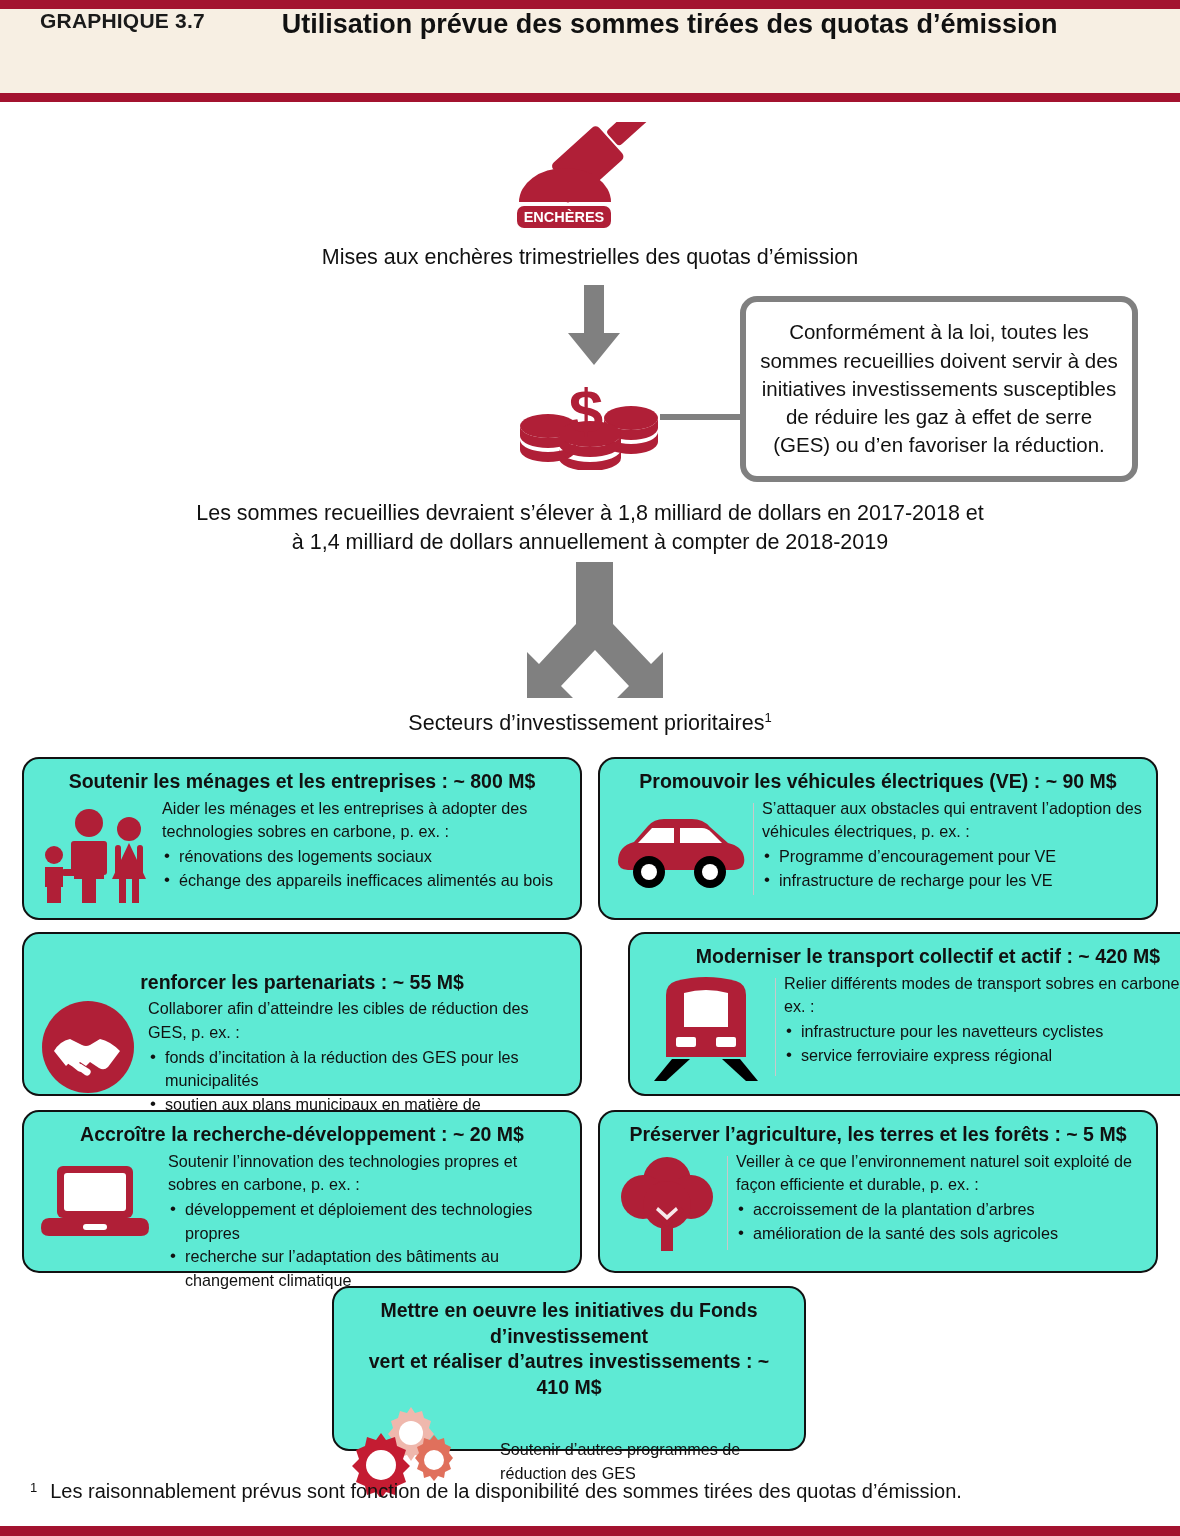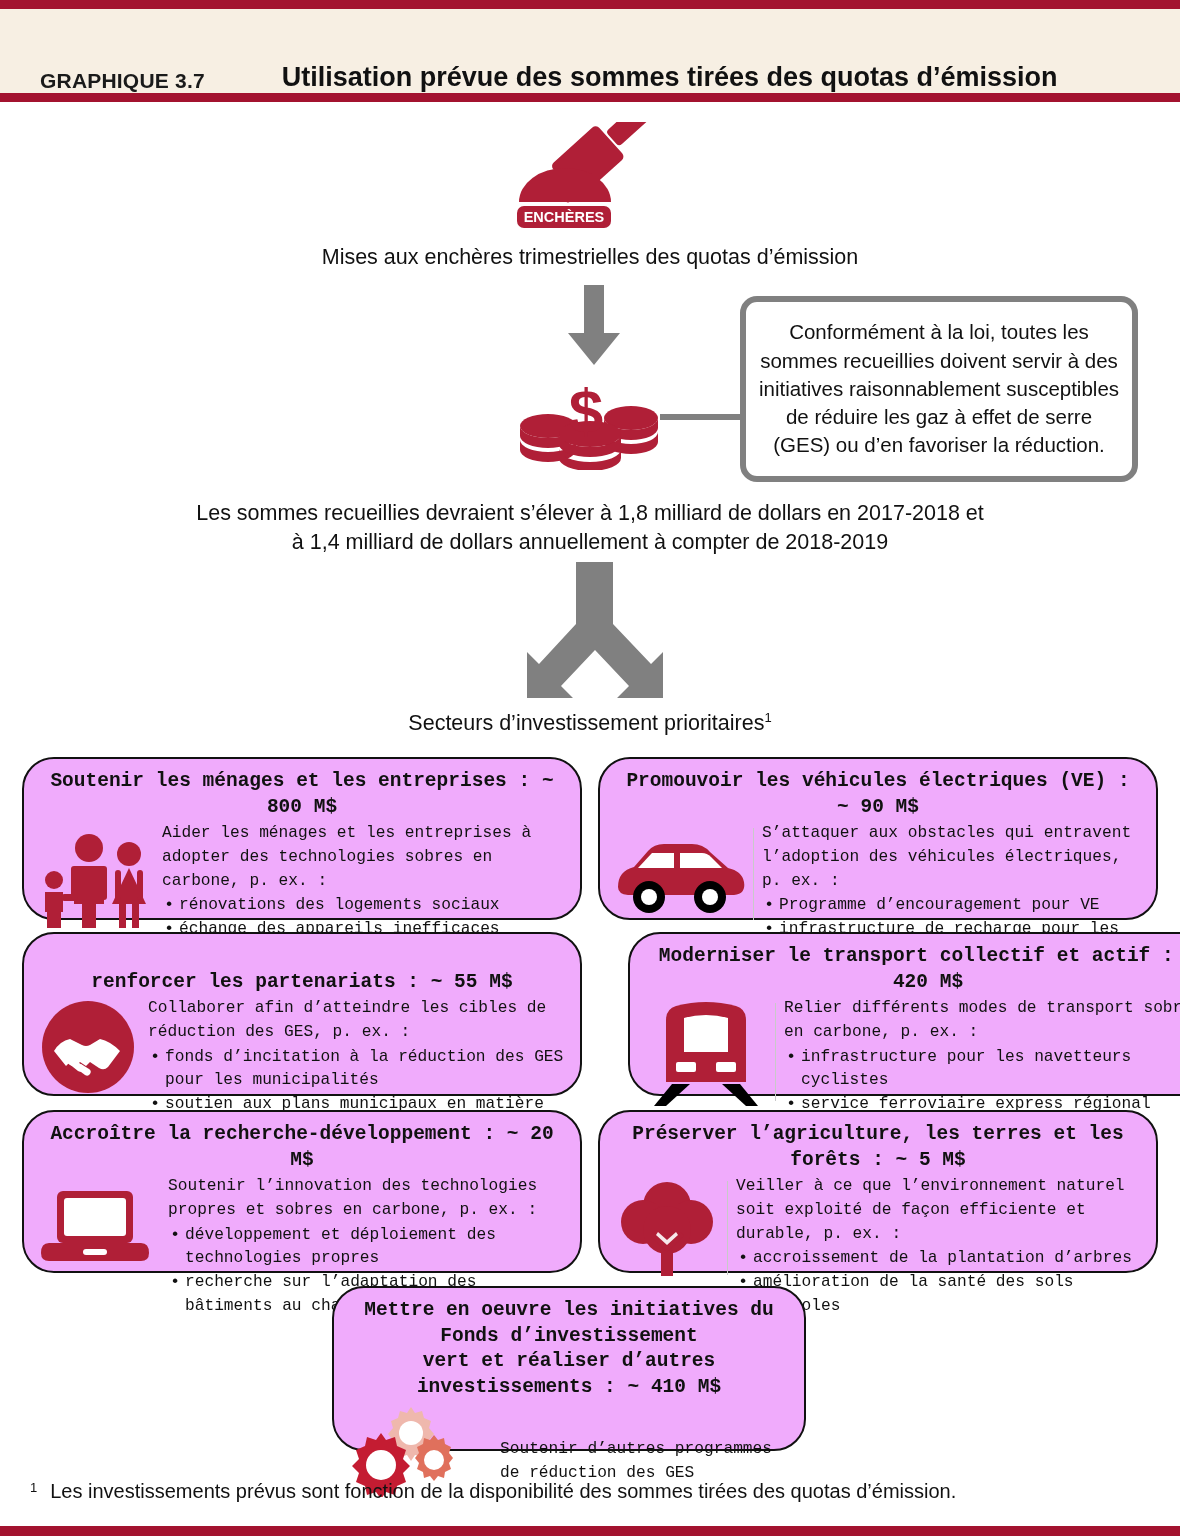--- a/index.html
+++ b/index.html
@@ -10,21 +10,21 @@
     overflow: hidden;
   }
   .page { position: relative; width: 1180px; height: 1536px; }
 
   
   .header {
     position: absolute; left: 0; top: 0; width: 1180px; height: 102px;
     background: #f7efe3;
     border-top: 9px solid #a3132f;
     border-bottom: 9px solid #a3132f;
-    display: flex; align-items: flex-end;
+    display: flex; align-items: flex-start;
   }
   .chart-label {
     font-size: 21px; font-weight: bold; color: #1a1a1a;
     letter-spacing: .2px; margin-left: 40px; white-space: nowrap;
   }
   .chart-title {
     font-size: 27px; font-weight: bold; color: #111111;
     margin-left: 77px; white-space: nowrap;
   }
 
@@ -53,22 +53,22 @@
     display: flex; align-items: center; justify-content: center;
   }
   .callout p {
     font-size: 20.5px; color: #111; text-align: center; line-height: 1.38;
     padding: 0 10px;
   }
   .fork { position: absolute; left: 512px; top: 562px; width: 165px; height: 140px; }
 
   
   .card {
-    position: absolute; background: #f0abfc;
-    border: 2.5px solid #111; border-radius: 32px; font-family: Liberation Mono, monospace;
+    position: absolute; background: #5eead4;
+    border: 2.5px solid #111; border-radius: 17px;
   }
   .card-title {
     font-size: 19.5px; font-weight: bold; color: #111;
     text-align: center; line-height: 1.32; padding: 10px 16px 2px 16px;
   }
   .card-body { display: flex; align-items: flex-start; padding: 0 10px; }
   .card-icon {
     flex: 0 0 auto; display: flex; align-items: center; justify-content: center;
     position: relative;
   }
@@ -160,21 +160,21 @@
         <path d="M43 60 v10 a31 13 0 0 0 62 0 v-10 a31 13 0 0 1 -62 0z"></path>
         <path d="M43 75 v9 a31 13 0 0 0 62 0 v-9 a31 13 0 0 1 -62 0z"></path>
 
         <text x="70" y="58" font-family="Liberation Sans, sans-serif" font-size="62" font-weight="bold" fill="#b01f37" text-anchor="middle">$</text>
       </g>
     </svg>
   </div>
 
   <div class="connector"></div>
   <div class="callout">
-    <p>Conformément à la loi, toutes les sommes recueillies doivent servir à des initiatives raisonnablement susceptibles de réduire les gaz à effet de serre (GES) ou d’en favoriser la réduction.</p>
+    <p>Conformément à la loi, toutes les sommes recueillies doivent servir à des initiatives investissements susceptibles de réduire les gaz à effet de serre (GES) ou d’en favoriser la réduction.</p>
   </div>
 
   <div class="flow-cap cap-sums">
     <span>Les sommes recueillies devraient s’élever à 1,8 milliard de dollars en 2017-2018 et</span><br>
     <span>à 1,4 milliard de dollars annuellement à compter de 2018-2019</span>
   </div>
 
   <div class="fork">
     <svg width="165" height="140" viewBox="0 0 165 140">
       <path fill="#808080" d="M64 0 h37 v62 l38 40 12 -12 v46 h-46 l12 -12 -34 -36 -34 36 12 12 h-46 v-46 l12 12 37 -40z"></path>
@@ -367,18 +367,18 @@
         </svg>
       </div>
       <div class="card-text" style="padding-left:26px; padding-top:22px;">
         <span class="lead">Soutenir d’autres programmes de réduction des GES</span>
       </div>
     </div>
   </div>
 
   <div class="footnote">
     <span class="sup">1</span>
-    <span>Les investissements prévus sont fonction de la disponibilité des sommes tirées des quotas d’émission.</span>
+    <span>Les raisonnablement prévus sont fonction de la disponibilité des sommes tirées des quotas d’émission.</span>
   </div>
 
   <div class="bottom-rule"></div>
 
 </div>
 
 </body></html>

